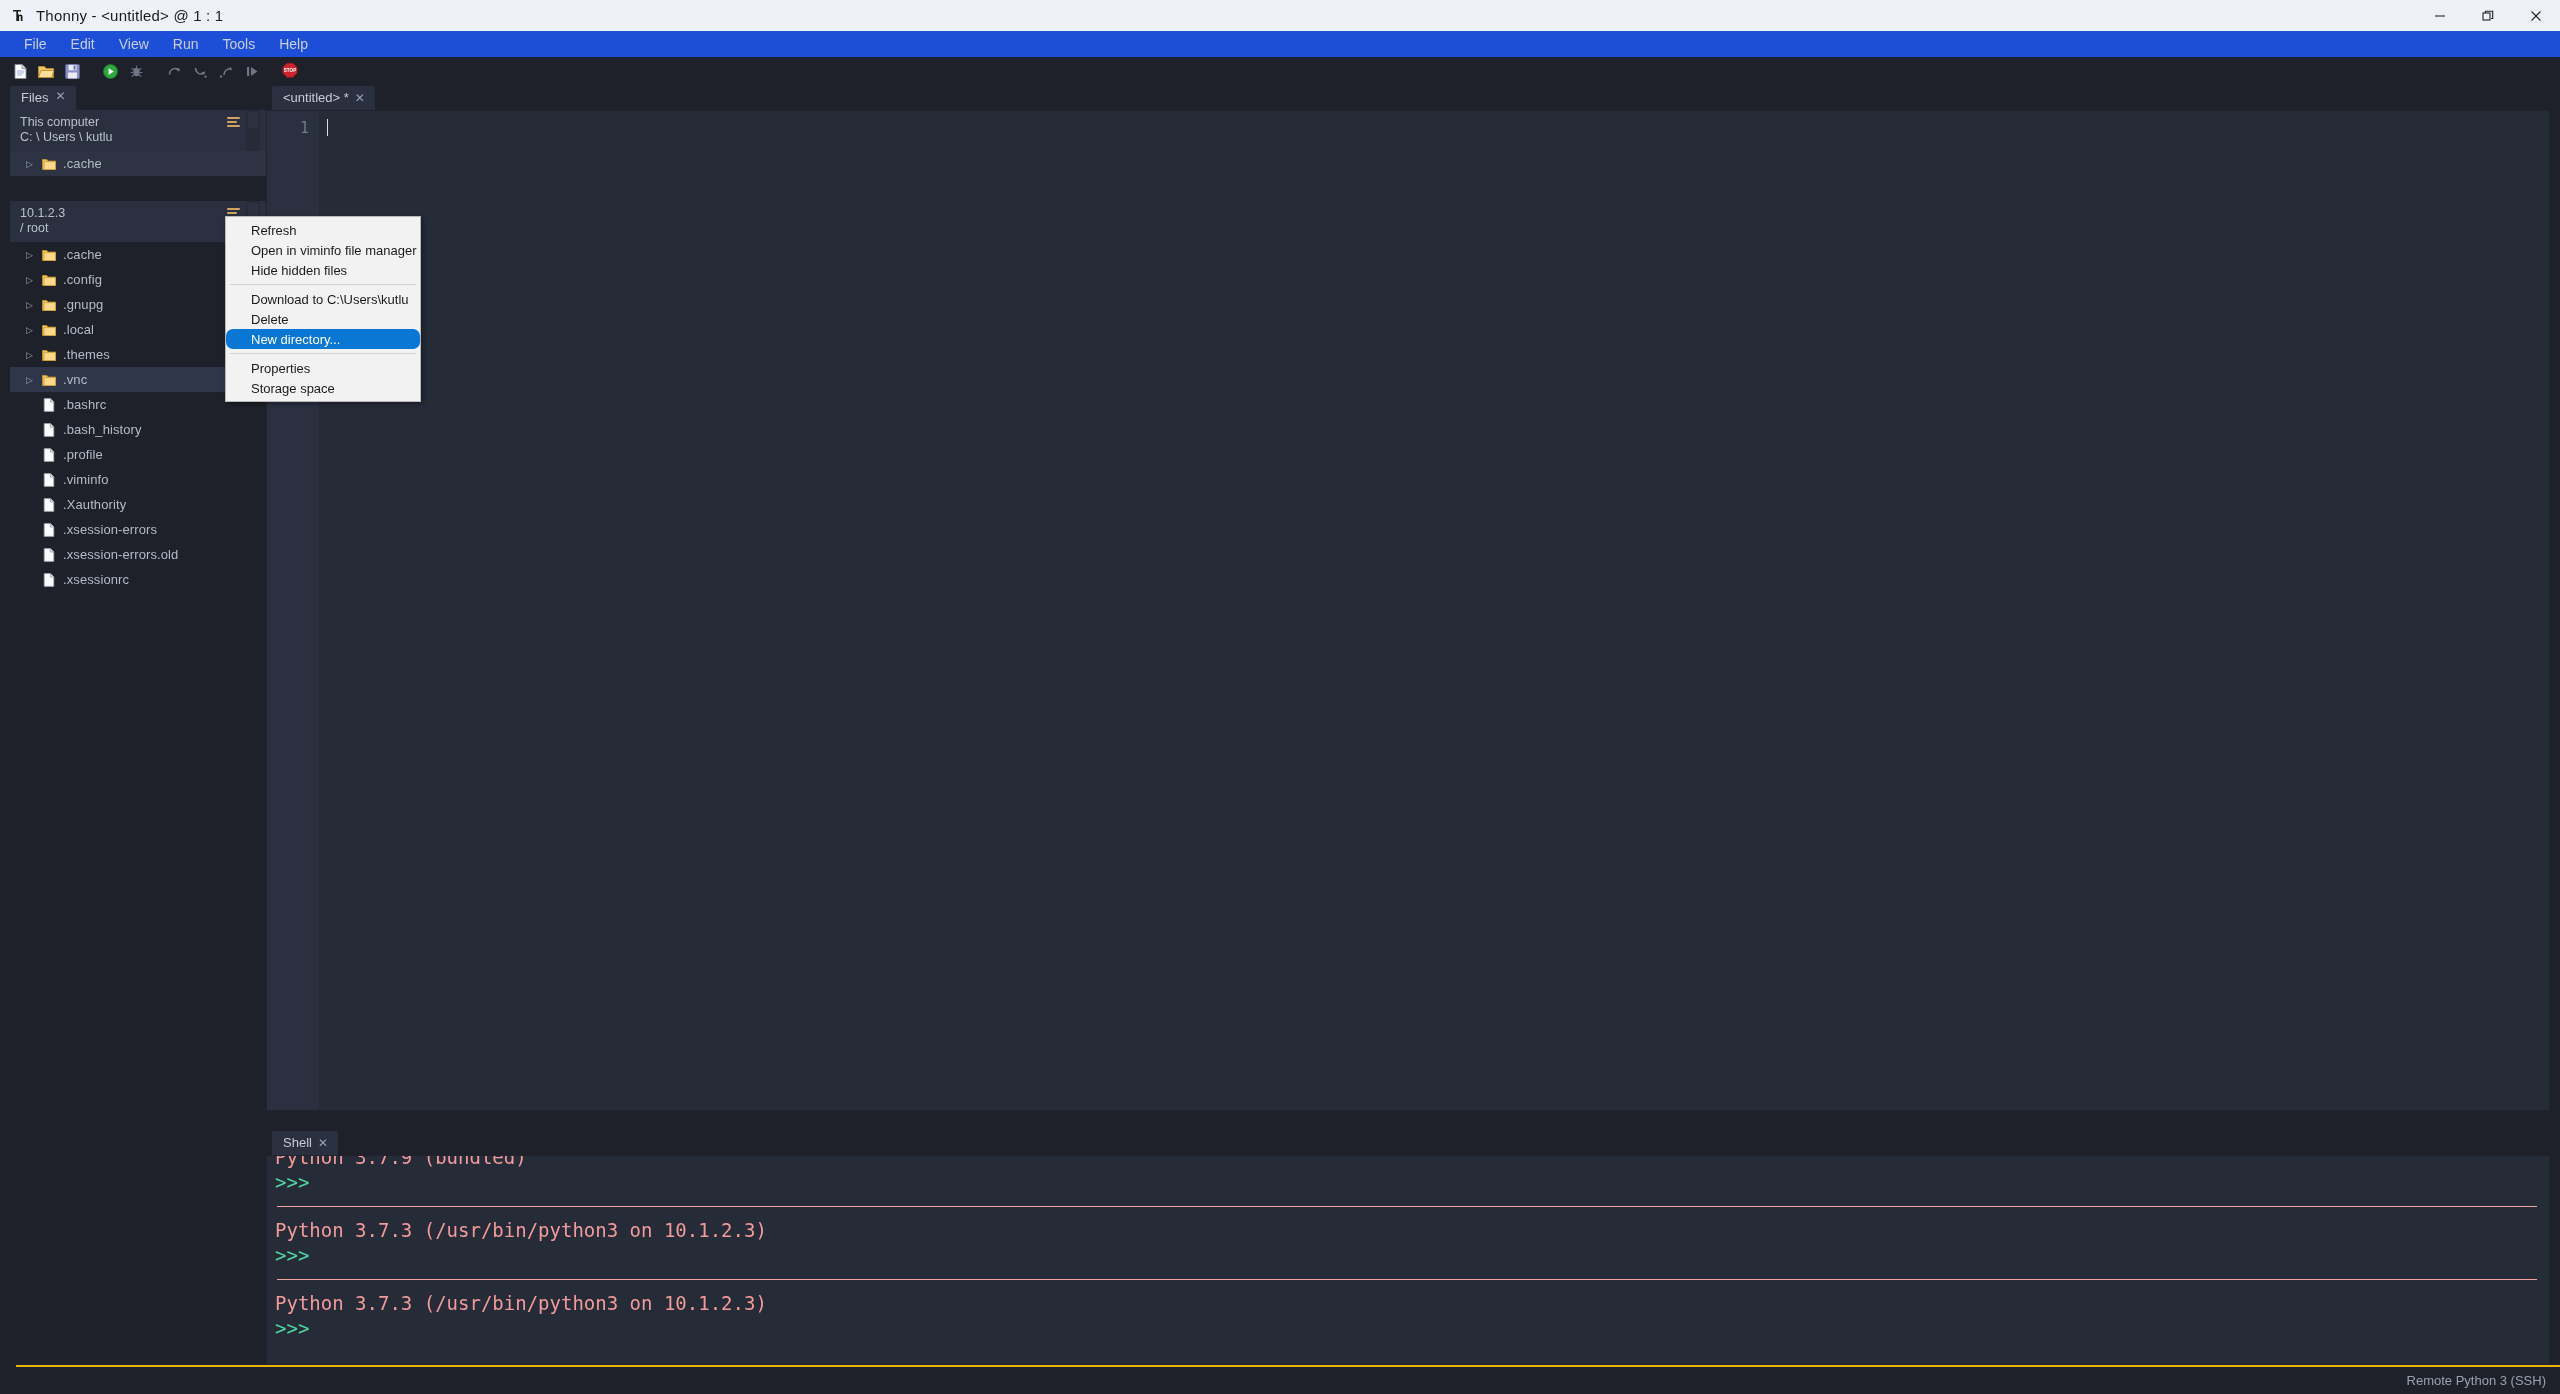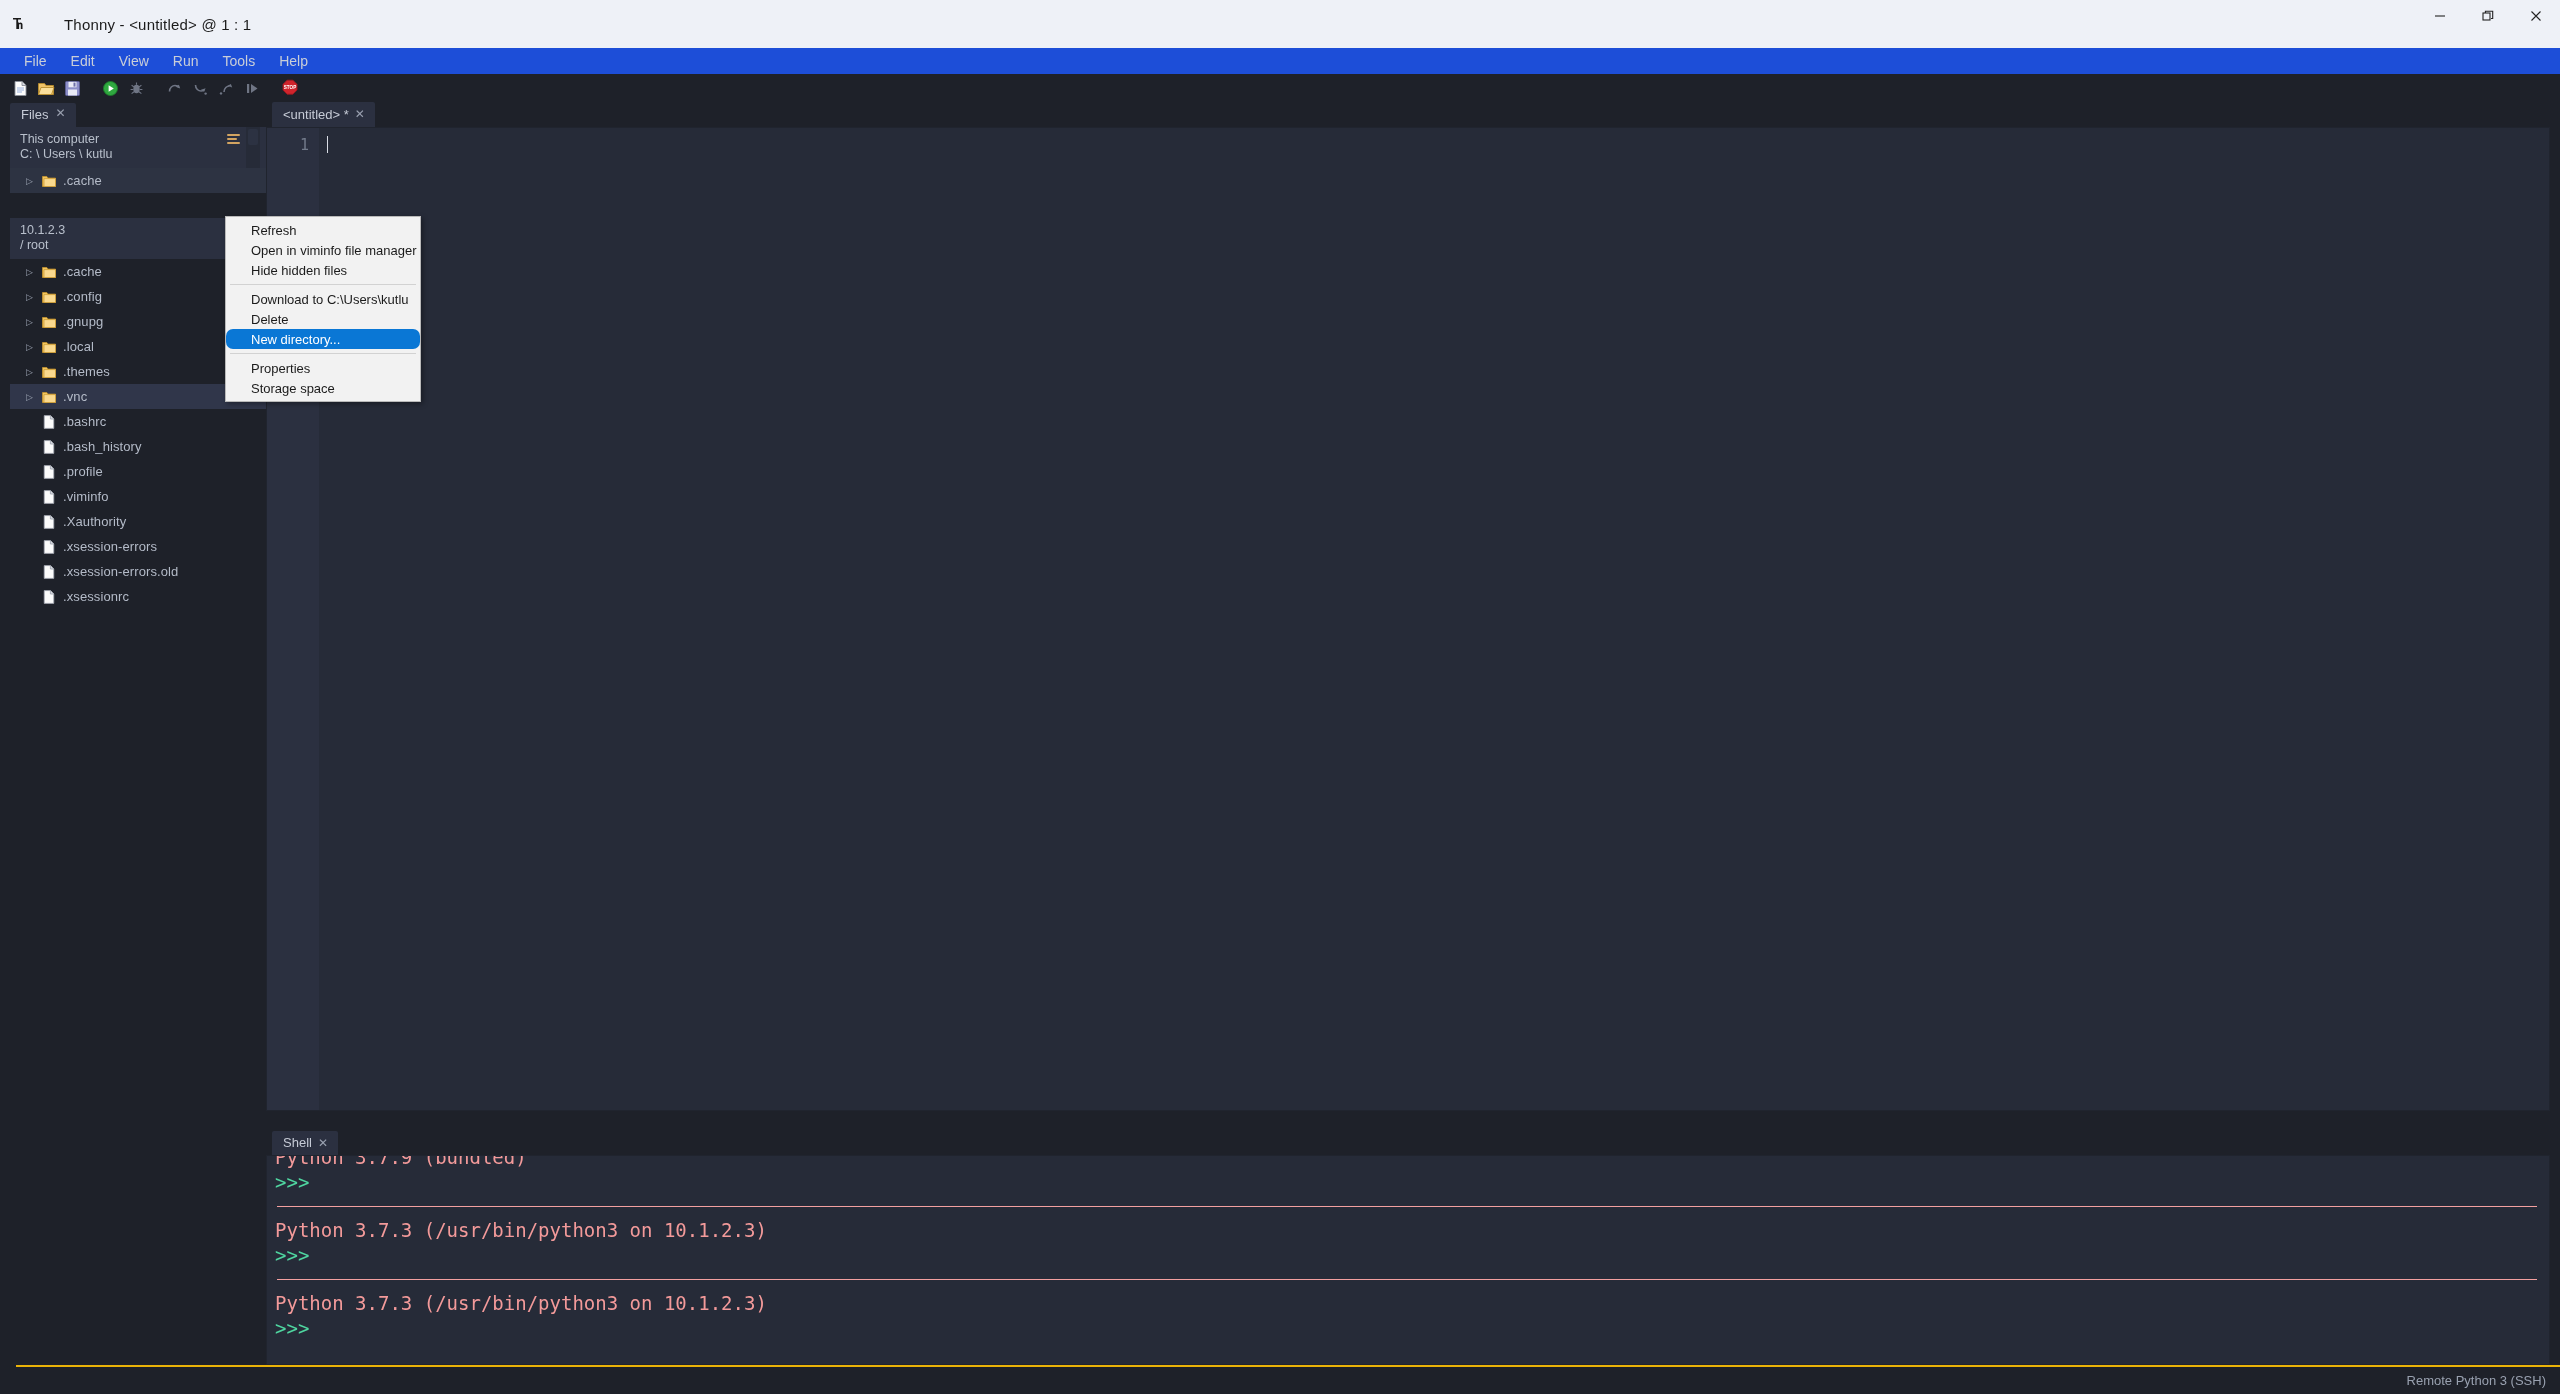--- a/index.html
+++ b/index.html
@@ -14,27 +14,26 @@
 
   #app {
     position: relative;
     width: 2560px; height: 1394px;
     background: #1e2129;
     display: flex; flex-direction: column;
   }
 
   
   .titlebar {
-    height: 48px; min-height: 31px;
+    height: 31px; min-height: 31px;
     background: #eef1f7;
     display: flex; align-items: center;
     padding-left: 8px;
     position: relative;
     user-select: none;
-    gap: 28px;
   }
   .titlebar .tb-icon {
     width: 22px; height: 22px;
     display: flex; align-items: center; justify-content: center;
     margin-right: 6px;
   }
   .titlebar .tb-title {
     font-size: 15px; color: #1b1b1b;
     letter-spacing: .2px;
     white-space: nowrap;
@@ -177,21 +176,21 @@
   
   .right-pane {
     flex: 1;
     display: flex; flex-direction: column;
     min-width: 0;
     background: #1e2129;
     padding-right: 10px;
   }
   .editor-tabrow {
     height: 25px; min-height: 25px;
-    display: flex; 
+    display: flex; align-items: flex-end;
     padding-left: 6px;
   }
   .editor-tab {
     background: #2b3040;
     color: #c6cbd6;
     font-size: 13px;
     padding: 4px 10px 5px 11px;
     display: flex; align-items: center; gap: 6px;
     border-radius: 2px 2px 0 0;
   }

